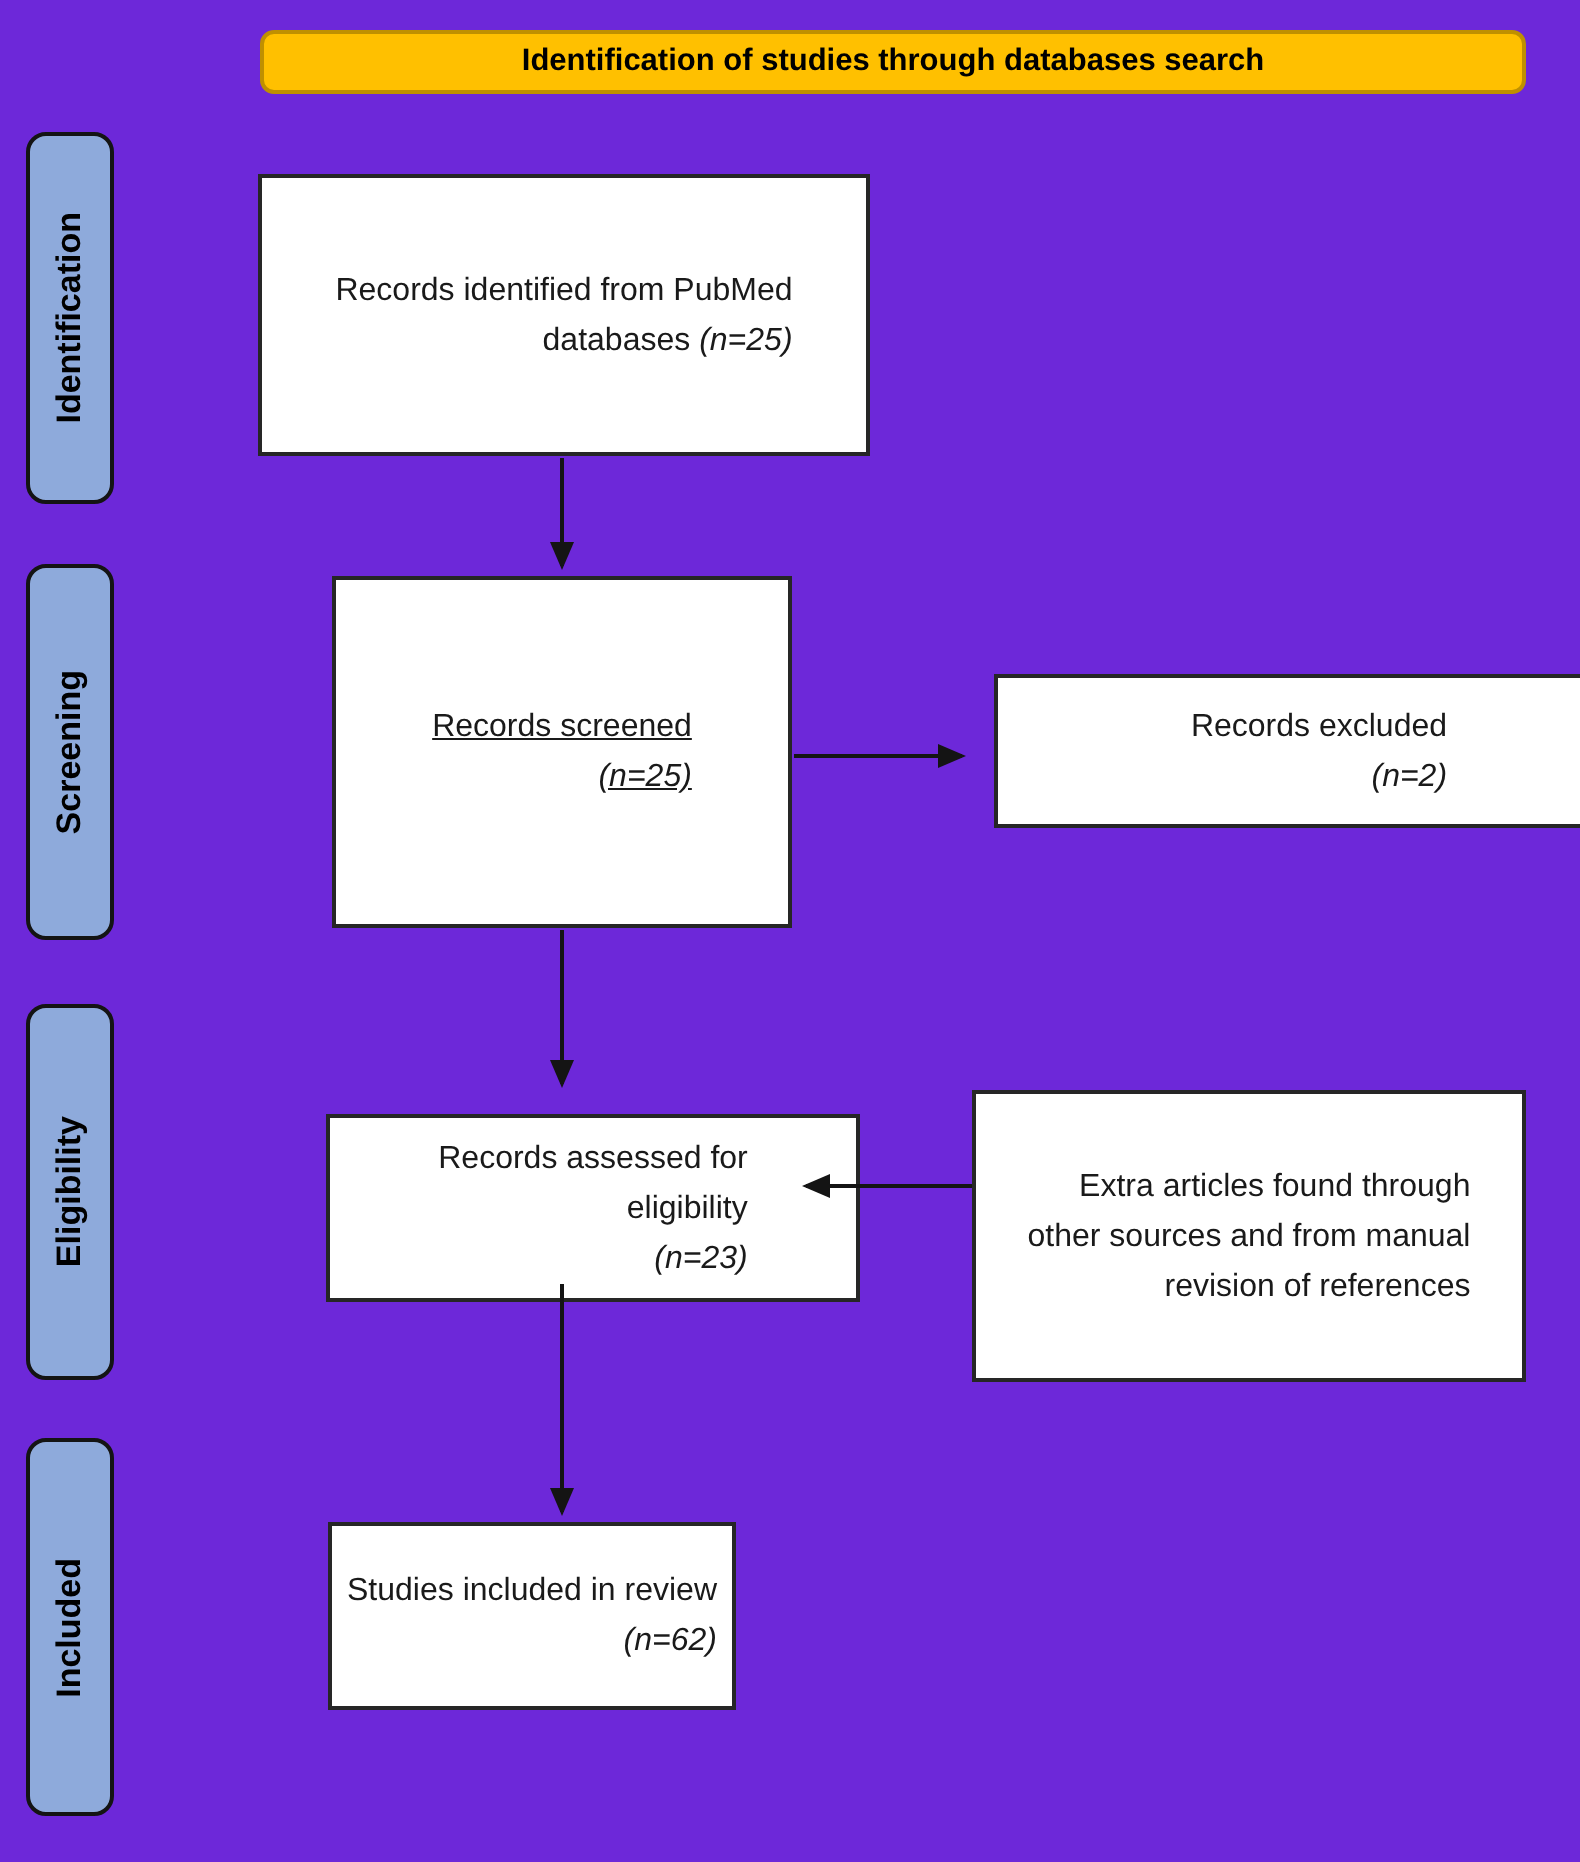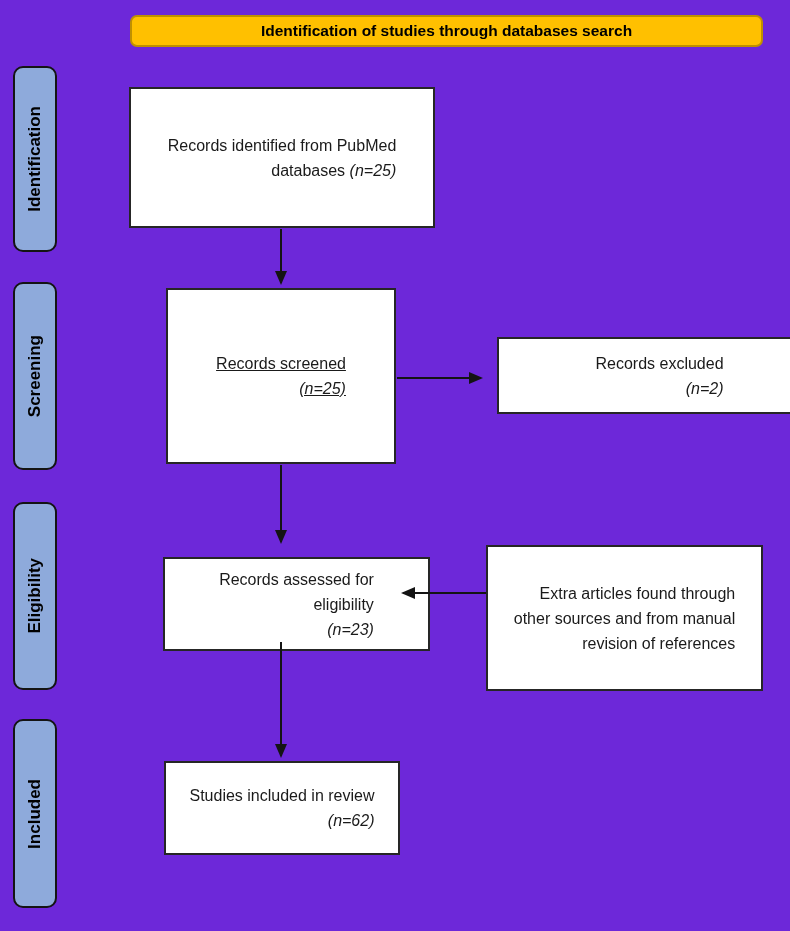--- a/index.html
+++ b/index.html
@@ -64,21 +64,21 @@
     line-height: 25px;
     color: #1a1a1a;
   }
   .node .pre { white-space: pre-line; }
   .it { font-style: italic; }
   #node-identified { left: 129px; top: 87px;  width: 306px; height: 141px; }
   #node-screened   { left: 166px; top: 288px; width: 230px; height: 176px; text-decoration: underline; }
   #node-excluded   { left: 497px; top: 337px; width: 325px; height: 77px;  }
   #node-assessed   { left: 163px; top: 517px; width: 267px; height: 94px; margin-top: 40px;  }
   #node-extra      { left: 486px; top: 519px; width: 277px; height: 146px; margin-top: 26px; }
-  #node-included   { left: 164px; top: 761px; width: 236px; height: 94px;  }
+  #node-included   { left: 164px; top: 761px; width: 204px; height: 94px;  }
   
   .arrows {
     position: absolute;
     left: 0; top: 0;
     width: 790px; height: 931px;
     pointer-events: none;
   }
   .arrows line { stroke: #141414; stroke-width: 2; }
 </style>
 </head>

